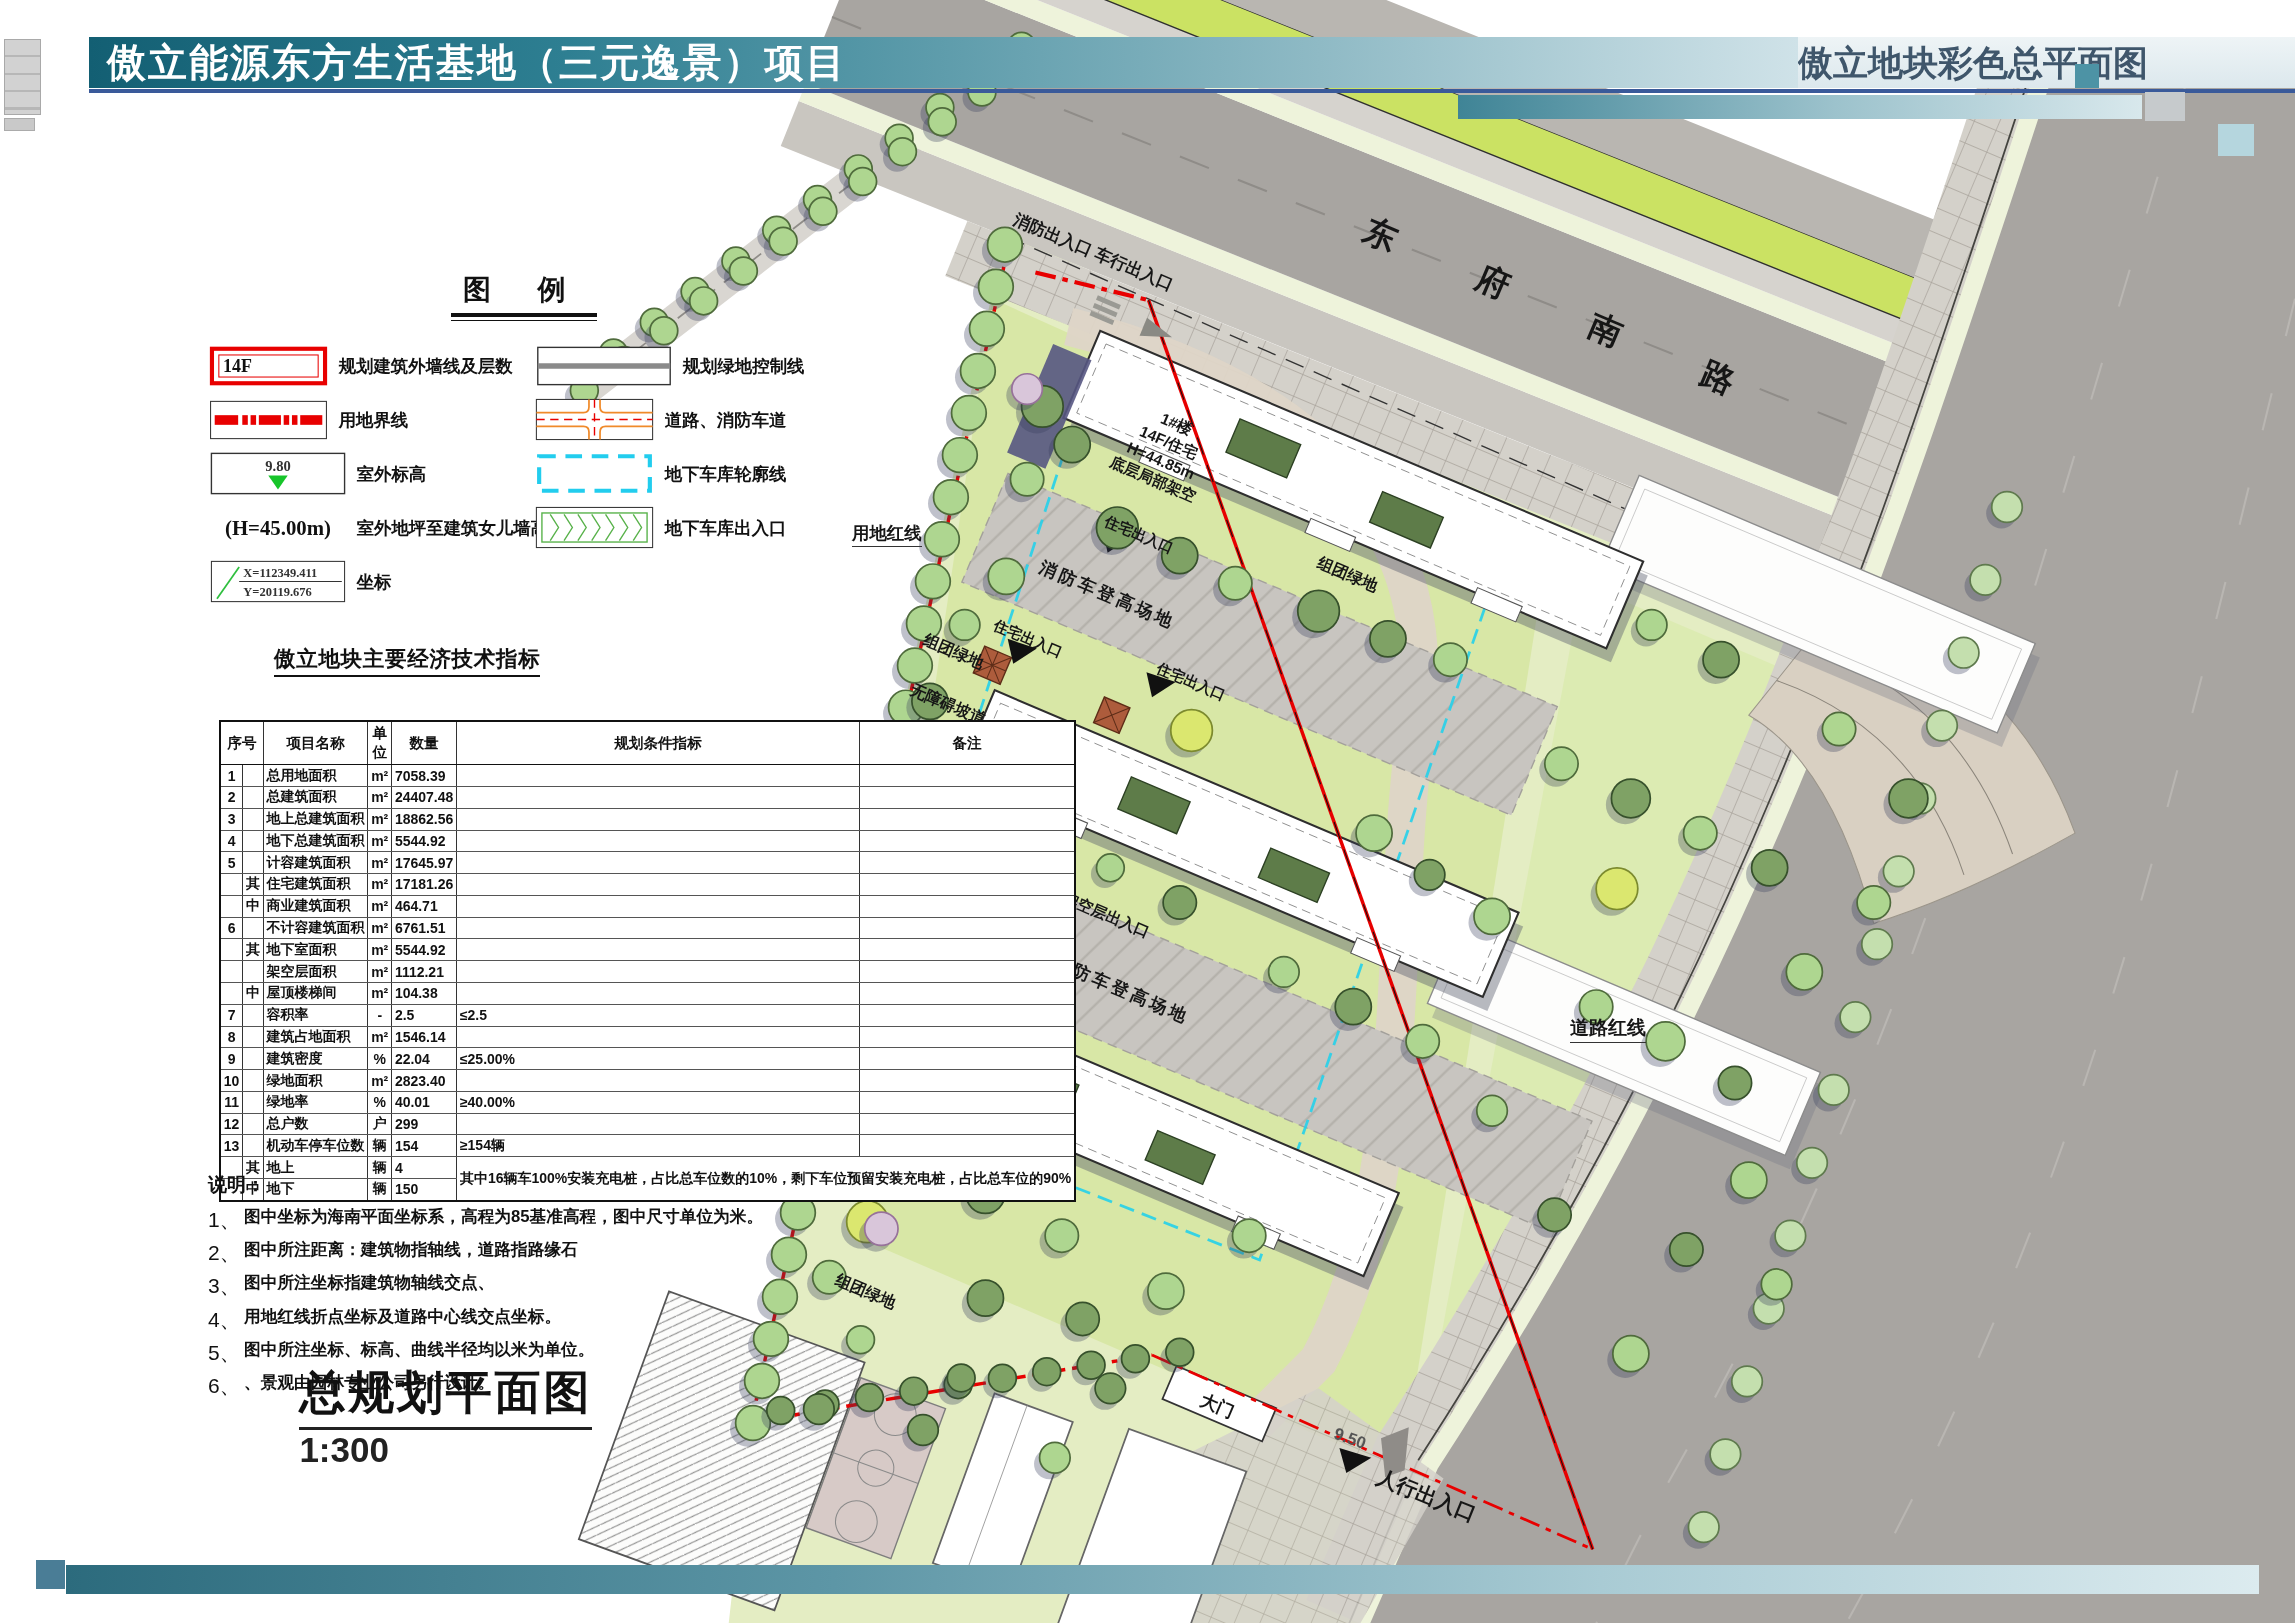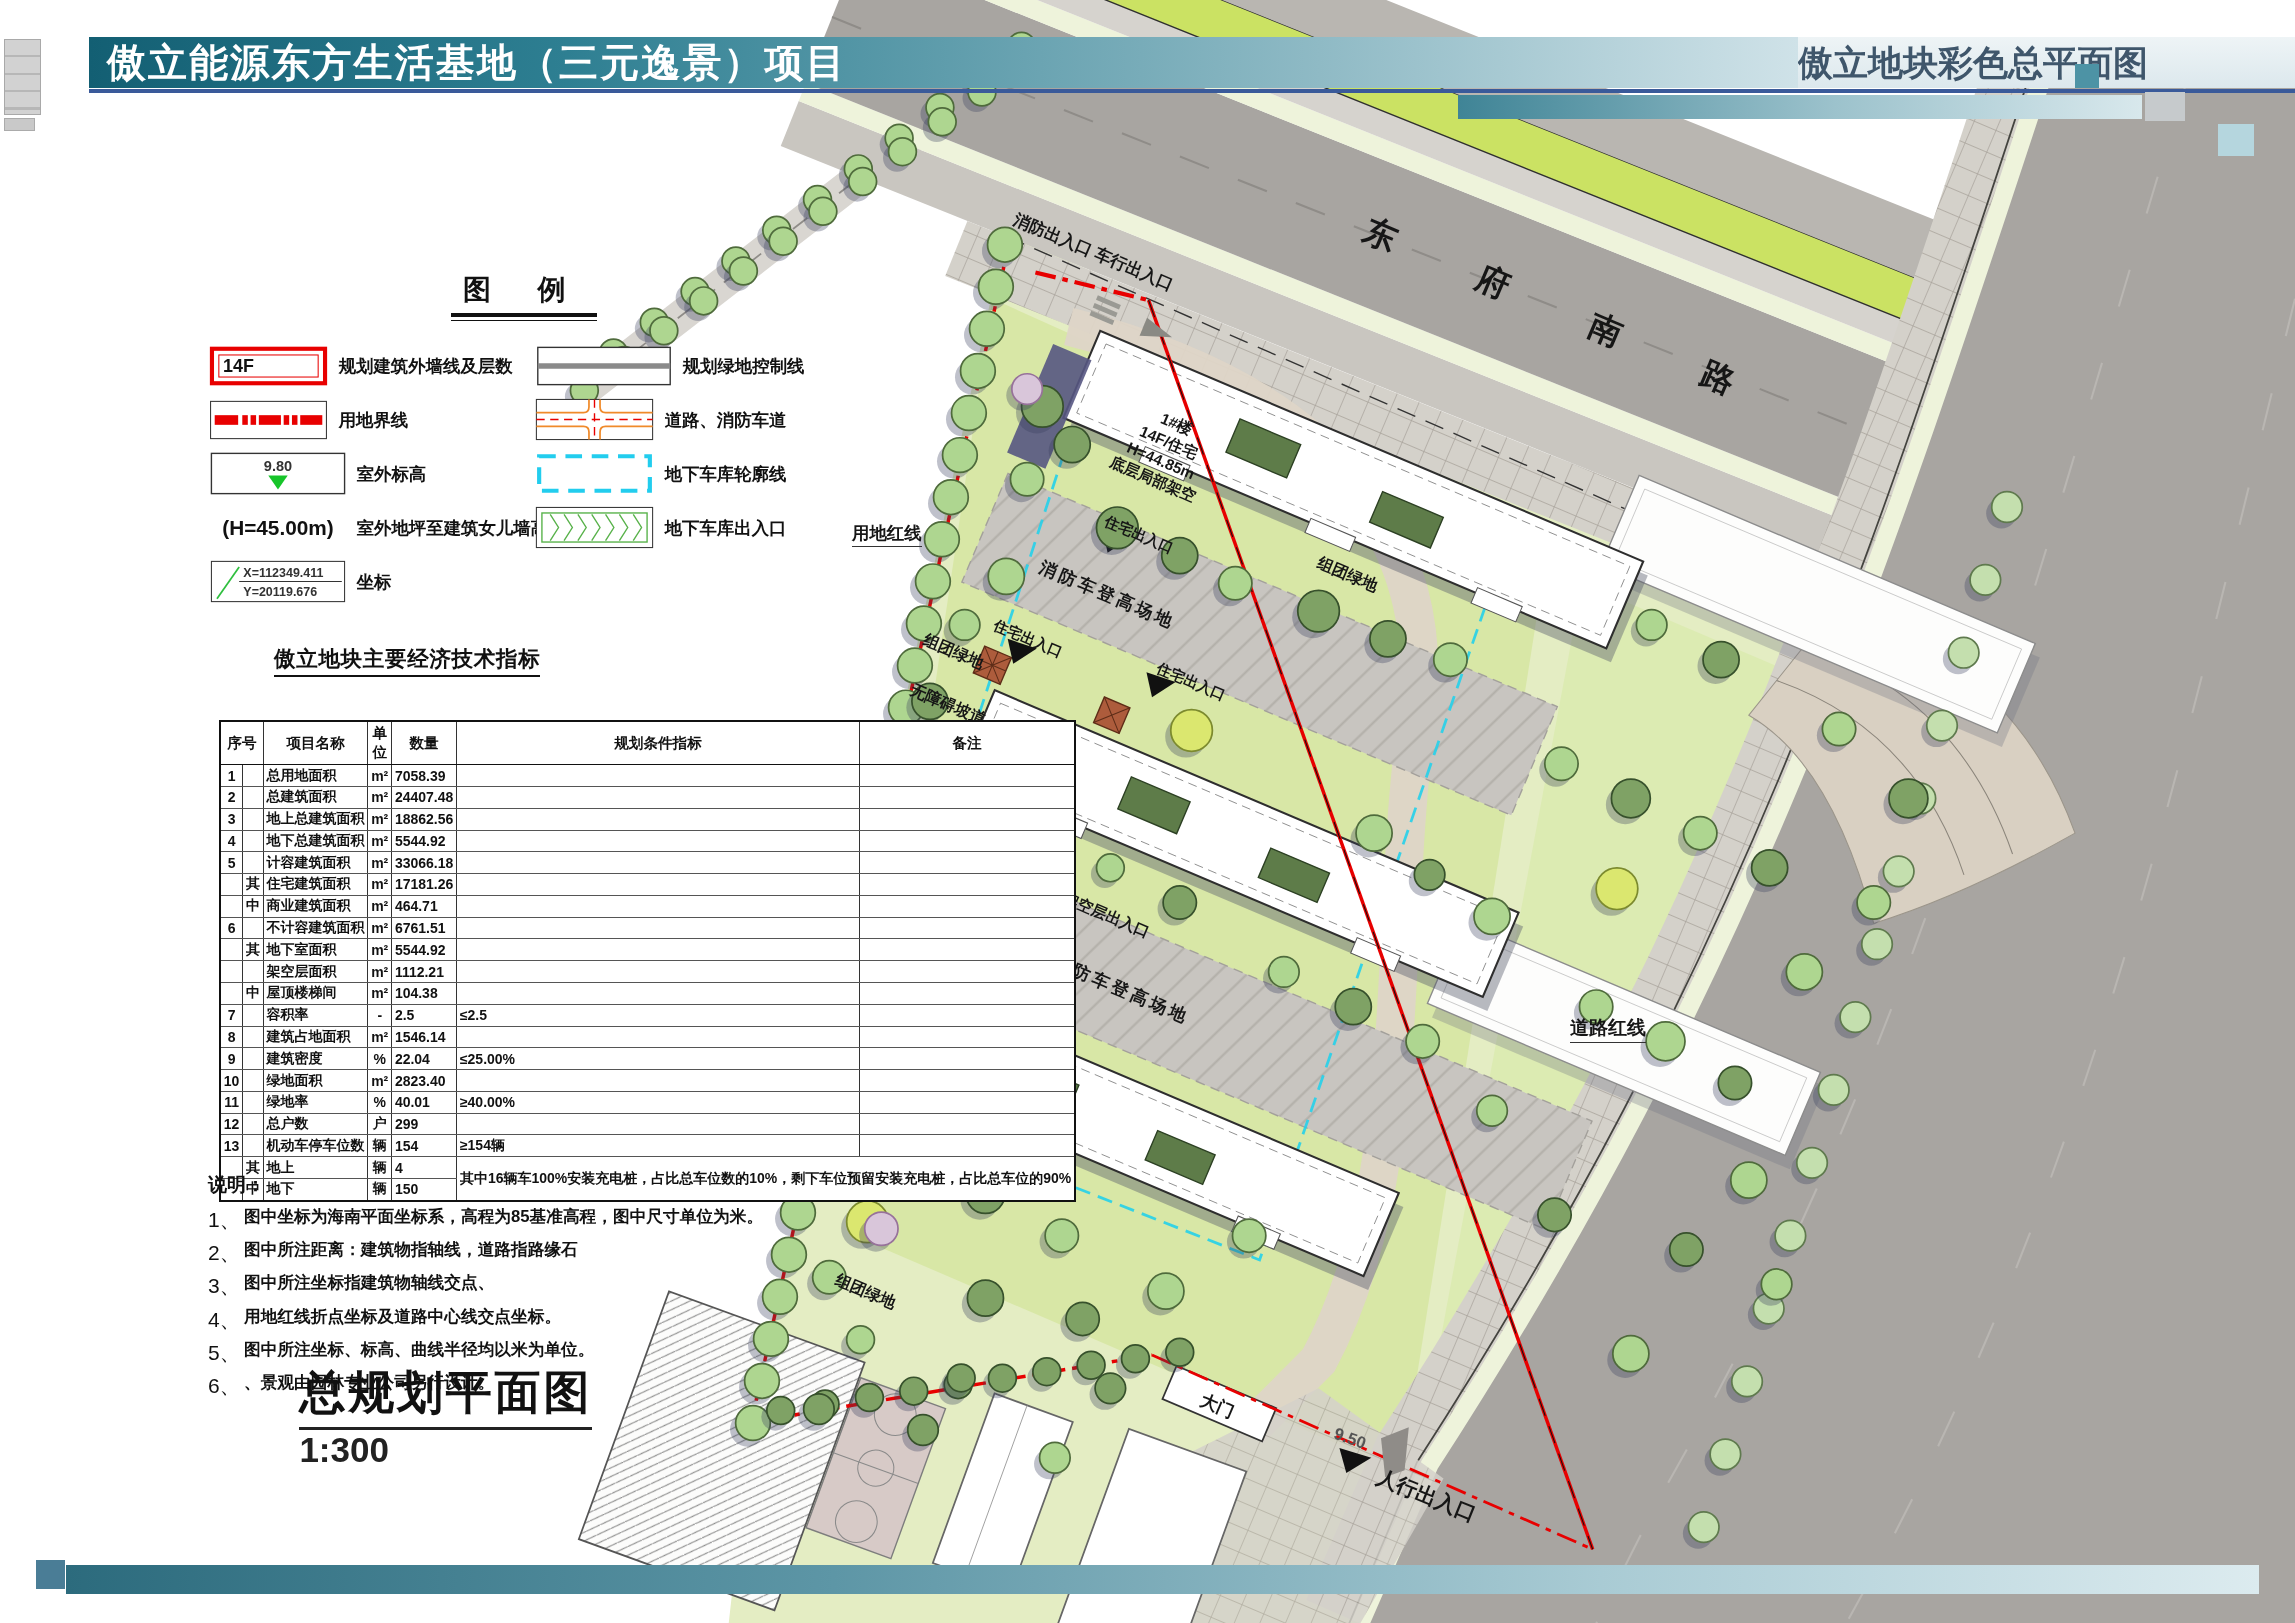--- a/index.html
+++ b/index.html
@@ -25,21 +25,21 @@
     background-image:repeating-linear-gradient(180deg,#d2d2d2 0 15.3px,#b7b7b7 15.3px 17.4px);}
   .edge-block2{left:4.2px;top:118px;width:29px;height:11px;background:#c9c9c9;border:0.7px solid #ababab;}
   
   .ftr-bar{left:66px;top:1565px;width:2193px;height:29px;
     background:linear-gradient(90deg,#2c6b7d 0%,#5d96a6 35%,#a9cbd4 70%,#dcebef 100%);}
   .ftr-sq{left:36px;top:1560px;width:29px;height:29px;background:#4a7d96;}
   
   .legend{left:208px;top:271px;width:632px;}
   .legend-title{font-size:28px;font-weight:bold;letter-spacing:19.4px;text-align:center;width:167px;margin:0 auto;}
   .legend-title-ul{width:146px;margin:4.2px auto 0;border-top:4.2px solid #111;border-bottom:1.4px solid #111;height:2.8px;}
-  .legend-grid{display:grid;grid-template-columns:326px 305px;margin-top:18px;row-gap:0;}
+  .legend-grid{display:grid;grid-template-columns:326px 305px;margin-top:18px;row-gap:0;font-family:Liberation Serif, serif;}
   .lg-item{display:flex;align-items:center;height:54px;}
   .lg-sym{width:121px;flex:none;display:flex;align-items:center;justify-content:center;}
   .lg-sym2{width:139px;flex:none;display:flex;align-items:center;justify-content:center;}
   .lg-label{font-size:17.4px;font-weight:bold;margin-left:9.7px;white-space:nowrap;}
   
   .ttl-wrap{left:274px;top:644px;width:361px;}
   .tbl-title{font-size:21.5px;font-weight:bold;letter-spacing:0.7px;border-bottom:2.8px solid #111;
      padding-bottom:4.2px;white-space:nowrap;}
   .tbl{left:219px;top:686px;width:451px;margin-top:34px;}
   table.eco{border-collapse:collapse;width:451px;border:2.1px solid #111;background:#fff;}
@@ -709,21 +709,21 @@
             <td class="c-unit">m²</td>
             <td class="c-qty">5544.92</td>
             <td class="c-plan"></td>
             <td class="c-note"></td>
           </tr>
       <tr>
             <td class="c-no">5</td>
             <td class="c-sub"></td>
             <td class="c-name">计容建筑面积</td>
             <td class="c-unit">m²</td>
-            <td class="c-qty">33066.18</td>
+            <td class="c-qty">17645.97</td>
             <td class="c-plan"></td>
             <td class="c-note"></td>
           </tr>
       <tr>
             <td class="c-no"></td>
             <td class="c-sub">其</td>
             <td class="c-name">住宅建筑面积</td>
             <td class="c-unit">m²</td>
             <td class="c-qty">17181.26</td>
             <td class="c-plan"></td>

